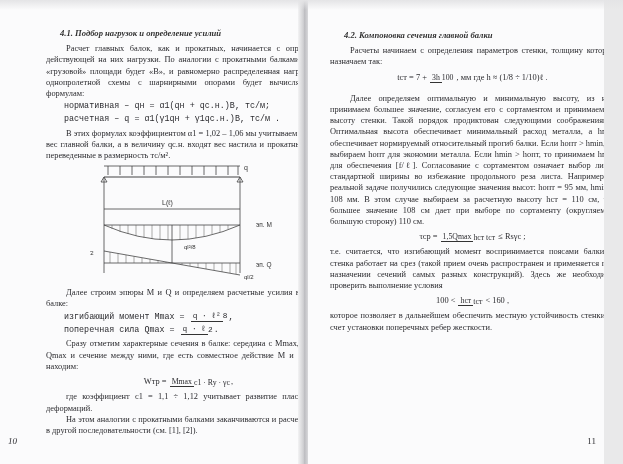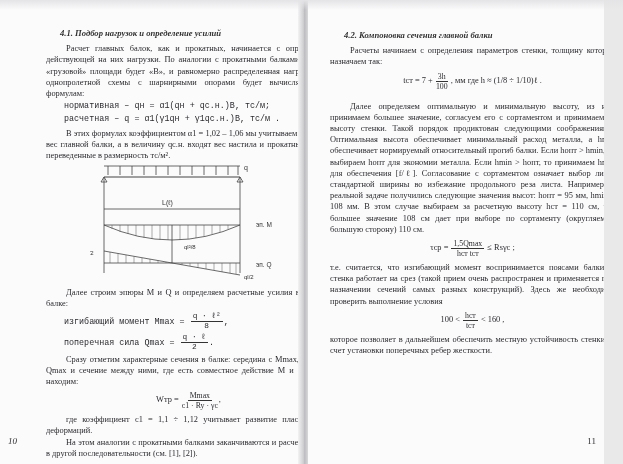--- a/index.html
+++ b/index.html
@@ -13,21 +13,21 @@
   .topshade { position:absolute; left:0; top:0; width:623px; height:10px;
               background:linear-gradient(#e4e4e6,#fbfbfc00); }
   .content { position:absolute; font-size:8.4px; line-height:11.2px; }
   #left .content { left:6px; top:28px; width:285px;margin-left:40px; }
   #right .content { left:22px; top:30px; width:285px; }
   h2 { font-size:8.6px; font-style:italic; font-weight:bold; margin:0 0 4px 14px; color:#333; }
   p { margin:0; text-align:justify; }
   .ind { text-indent:20px; }
   .fl { margin:2px 0 2px 18px; white-space:nowrap;font-family:Liberation Mono, monospace; }
   .ctr { text-align:center; margin:4px 0; white-space:nowrap; }
-  .frac { display:inline-flex; flex-direction:column; align-items:center; vertical-align:middle; font-size:7.8px; line-height:9px; margin:0 1px; }
+  .frac { display:inline-flex; flex-direction:row; align-items:center; vertical-align:middle; font-size:7.8px; line-height:9px; margin:0 1px; }
   .frac .n { border-bottom:0.8px solid #333; padding:0 2px; }
   .pnum { position:absolute; bottom:18px; font-size:9px; }
   #left .pnum { left:8px;font-style:italic; }
   #right .pnum { right:8px; }
   .diagram { display:block; margin:2px 0 6px 44px; }
   .gap { height:6px; }
 </style>
 </head>
 <body>
 

